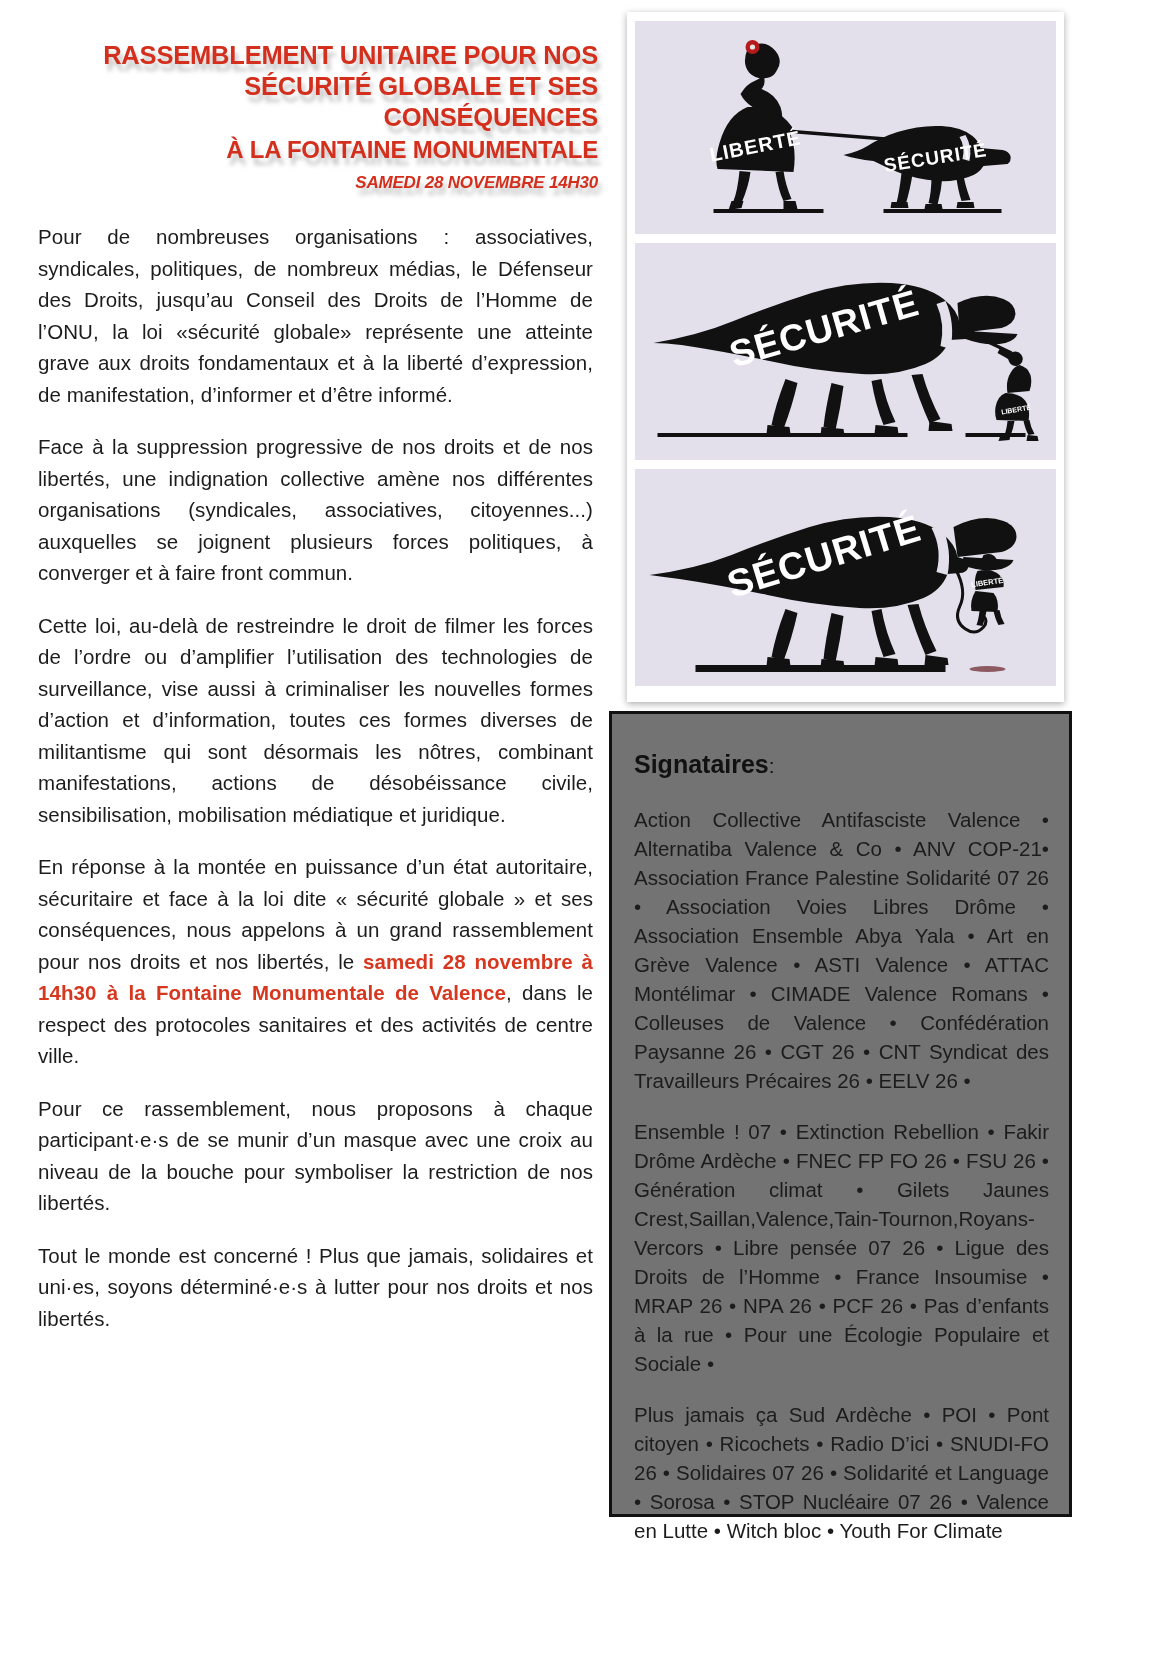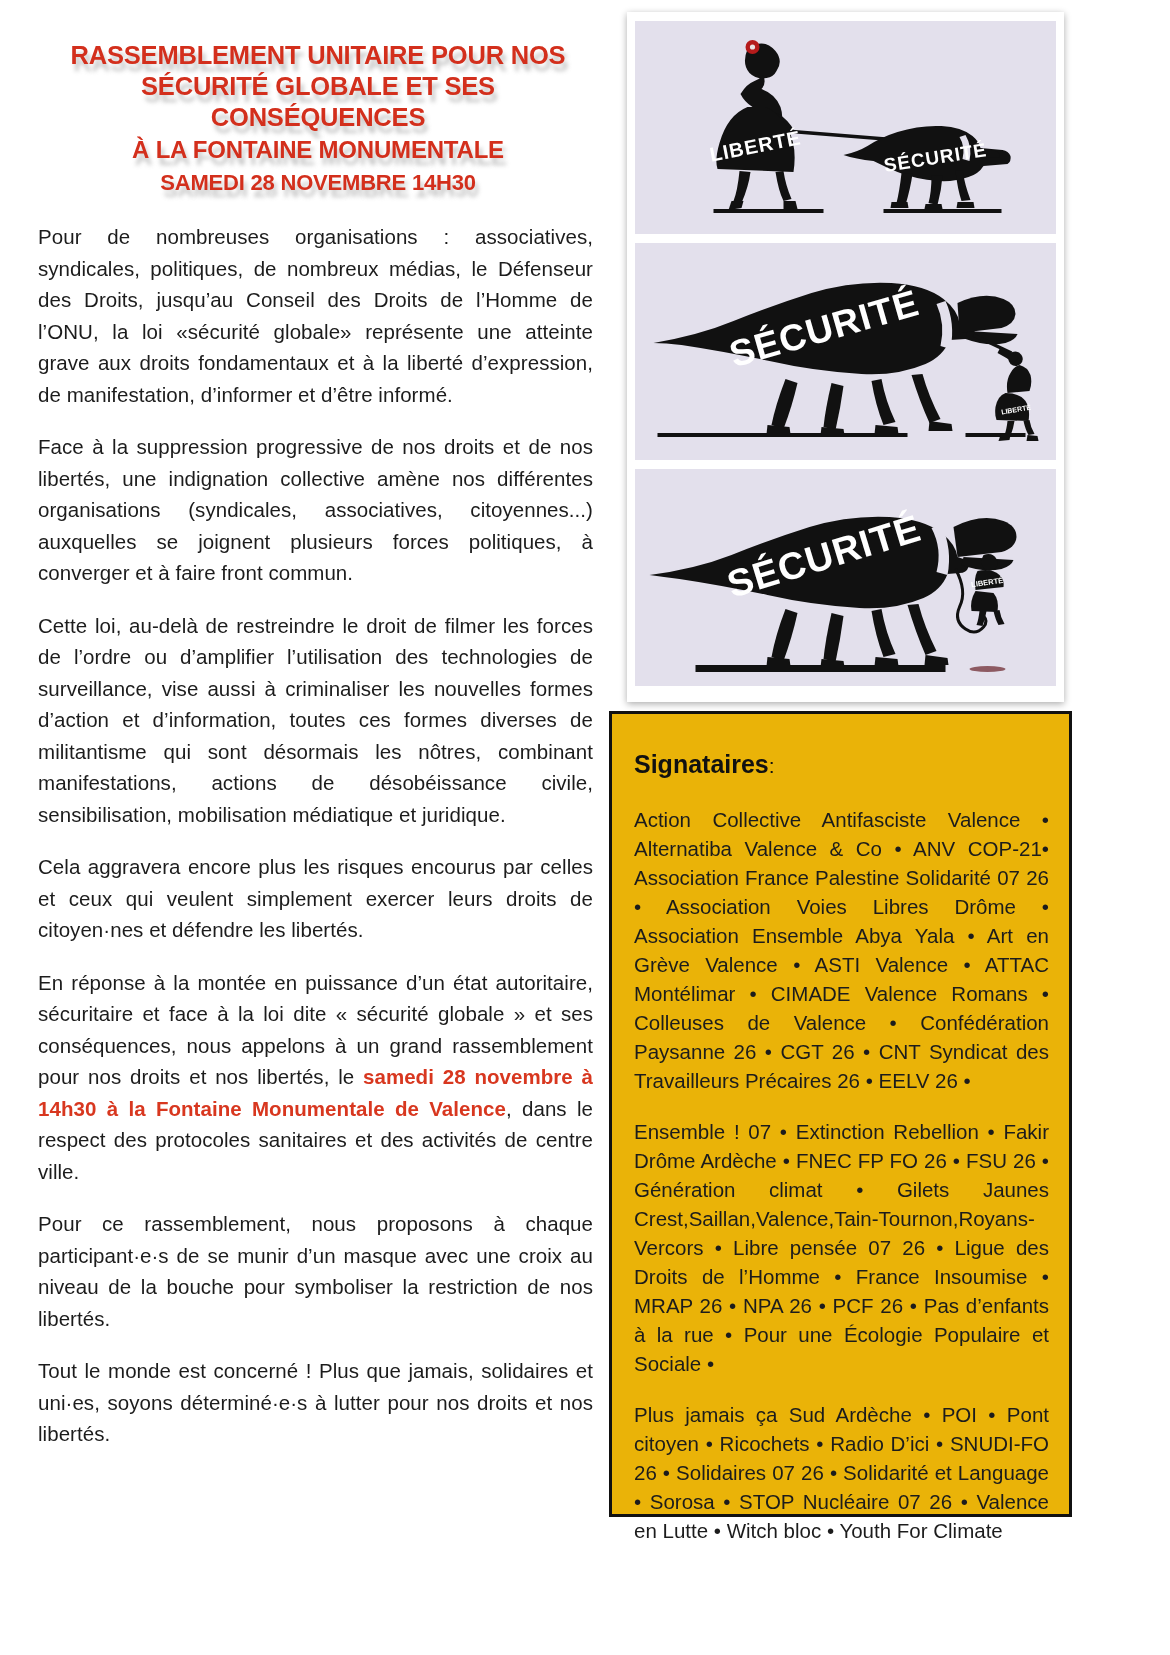--- a/index.html
+++ b/index.html
@@ -25,21 +25,21 @@
 
   
   .left-col {
     position: absolute;
     left: 38px;
     top: 40px;
     width: 560px;
   }
 
   .headline {
-    text-align: center;
+    text-align: right;
     color: #d32f1c;
     font-weight: bold;
     letter-spacing: -0.2px;
     text-shadow: 3px 7px 4px rgba(120,120,120,0.42);
   }
   .headline .l1 {
     display: block;
     font-size: 25.5px;
     line-height: 31px;
     text-transform: uppercase;
@@ -52,23 +52,24 @@
     text-transform: uppercase;
   }
   .headline .place {
     display: block;
     font-size: 24px;
     line-height: 33px;
     text-transform: uppercase;
   }
   .headline .when {
     display: block;
-    font-size: 22px;
+    font-size: 17px;
     line-height: 33px;
     text-transform: uppercase;
+    font-style: italic;
   }
 
   .body-text {
     margin-top: 22px;
   }
   .body-text p {
     margin: 0 5px 21px 0;
     font-size: 20.5px;
     line-height: 31.5px;
     text-align: justify;
@@ -109,21 +110,21 @@
 
   
   .signatories {
     position: absolute;
     left: 609px;
     top: 711px;
     width: 463px;
     height: 806px;
     border: 3px solid #111111;
     box-sizing: border-box;
-    background: #eab308;
+    background: #737373;
     padding: 36px 20px 20px 22px;
   }
   .sig-title {
     font-size: 25px;
     font-weight: bold;
     color: #111;
     margin: 0 0 26px 0;
   }
   .sig-title .colon {
     font-weight: normal;
@@ -150,21 +151,20 @@
       <span class="l1">RASSEMBLEMENT UNITAIRE POUR NOS</span>
       <span class="l1">SÉCURITÉ GLOBALE ET SES CONSÉQUENCES</span>
       <span class="place">À LA FONTAINE MONUMENTALE</span>
       <span class="when">SAMEDI 28 NOVEMBRE 14H30</span>
     </div>
 
     <div class="body-text">
       <p>Pour de nombreuses organisations : associatives, syndicales, politiques, de nombreux médias, le Défenseur des Droits, jusqu’au Conseil des Droits de l’Homme de l’ONU, la loi «sécurité globale» représente une atteinte grave aux droits fondamentaux et à la liberté d’expression, de manifestation, d’informer et d’être informé.</p>
       <p>Face à la suppression progressive de nos droits et de nos libertés, une indignation collective amène nos différentes organisations (syndicales, associatives, citoyennes...) auxquelles se joignent plusieurs forces politiques, à converger et à faire front commun.</p>
       <p>Cette loi, au-delà de restreindre le droit de filmer les forces de l’ordre ou d’amplifier l’utilisation des technologies de surveillance, vise aussi à criminaliser les nouvelles formes d’action et d’information, toutes ces formes diverses de militantisme qui sont désormais les nôtres, combinant manifestations, actions de désobéissance civile, sensibilisation, mobilisation médiatique et juridique.</p>
-      <p>Cela aggravera encore plus les risques encourus par celles et ceux qui veulent simplement exercer leurs droits de citoyen·nes et défendre les libertés.</p>
       <p><span>En réponse à la montée en puissance d’un état autoritaire, sécuritaire et face à la loi dite « sécurité globale » et ses conséquences, nous appelons à un grand rassemblement pour nos droits et nos libertés, le </span><span class="hl">samedi 28 novembre à 14h30 à la Fontaine Monumentale de Valence</span><span>, dans le respect des protocoles sanitaires et des activités de centre ville.</span></p>
       <p>Pour ce rassemblement, nous proposons à chaque participant·e·s de se munir d’un masque avec une croix au niveau de la bouche pour symboliser la restriction de nos libertés.</p>
       <p>Tout le monde est concerné ! Plus que jamais, solidaires et uni·es, soyons déterminé·e·s à lutter pour nos droits et nos libertés.</p>
     </div>
 
   </div>
 
   <div class="cartoon-stack">
 
     <div class="panel panel-1">

